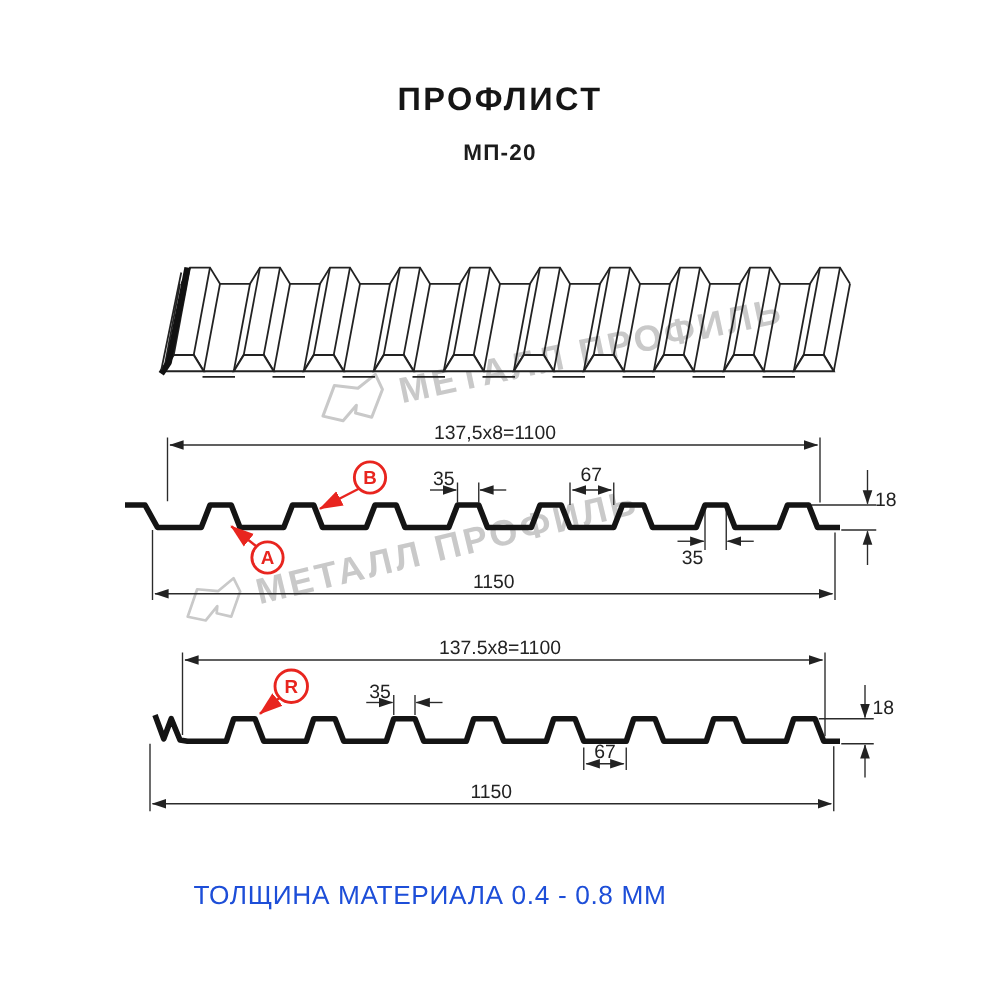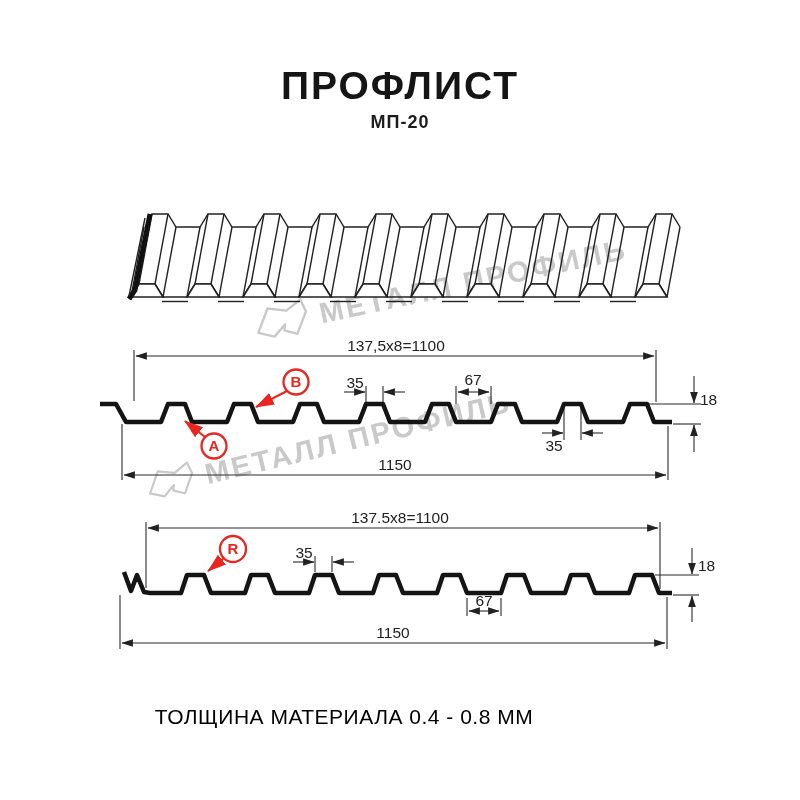--- a/index.html
+++ b/index.html
@@ -1,24 +1,24 @@
 <!DOCTYPE html>
 <html><head>
 <meta charset="utf-8">
 <style>
   html,body{margin:0;padding:0;background:#fff;}
   body{width:800px;height:800px;position:relative;overflow:hidden;
        font-family:"Liberation Sans",sans-serif;}
   .abs{position:absolute;}
-  .title{left:0;top:64px;width:800px;text-align:center;font-size:39px;font-weight:bold;
+  .title{left:0;top:64px;width:800px;text-align:center;font-size:26px;font-weight:bold;
          letter-spacing:2px;color:#151515;}
   .subtitle{left:0;top:112px;width:800px;text-align:center;font-size:18px;font-weight:700;
          letter-spacing:1px;color:#1c1c1c;}
   .caption{left:0;top:705px;width:688px;text-align:center;font-size:21px;font-weight:500;
-         letter-spacing:.5px;color:#000000;}
+         letter-spacing:.5px;color:#1d4ed8;}
   .wm{display:flex;align-items:center;gap:10px;color:#c9c9c9;font-weight:bold;
       font-size:29px;letter-spacing:2.5px;white-space:nowrap;}
   .wm1{left:251px;top:267px;transform:rotate(-12deg);}
   .wm2{left:142px;top:426px;transform:rotate(-13.5deg);}
   svg text{font-family:"Liberation Sans",sans-serif;}
   .dimtxt{font-size:15.5px;fill:#222;}
   .redtxt{font-size:15px;font-weight:bold;fill:#e8251f;}
 </style>
 </head>
 <body>

